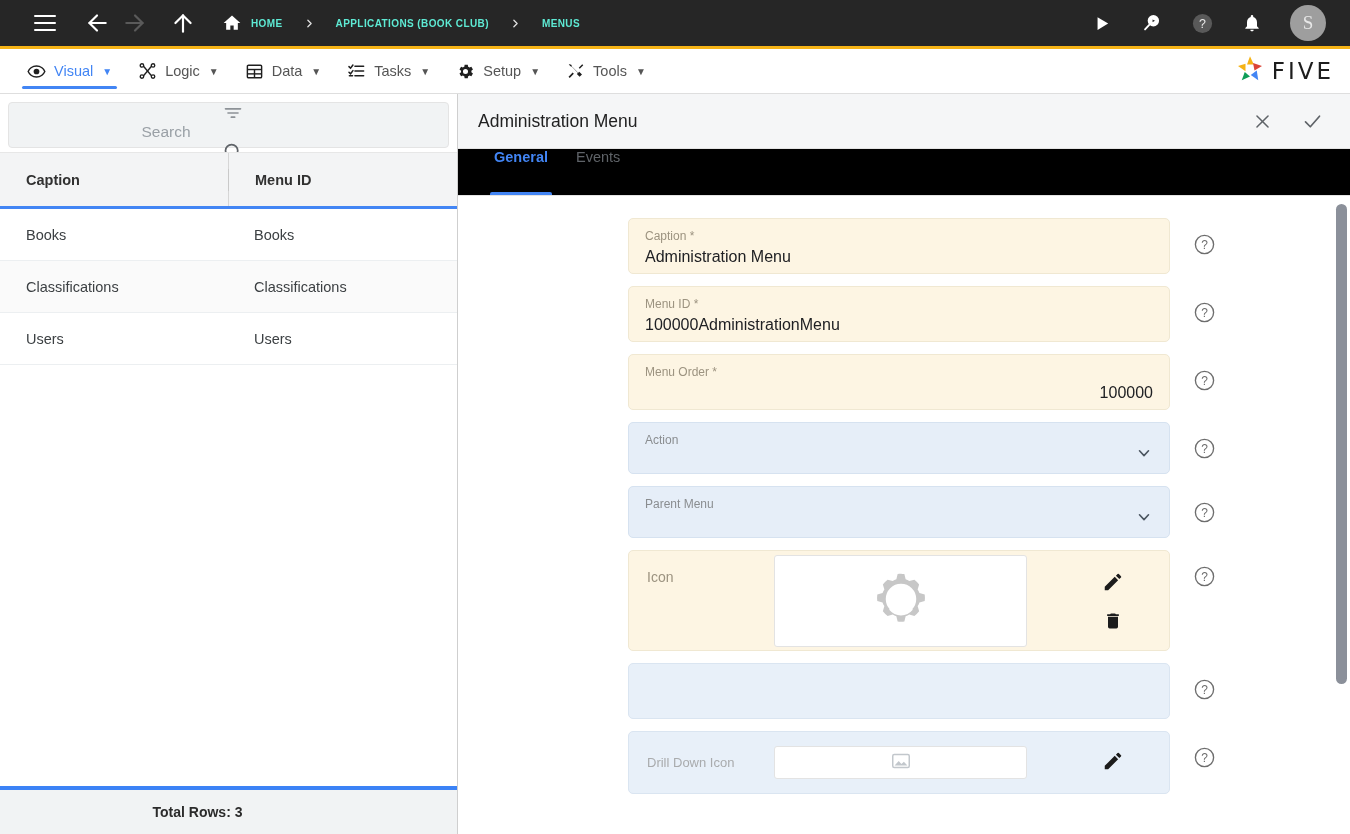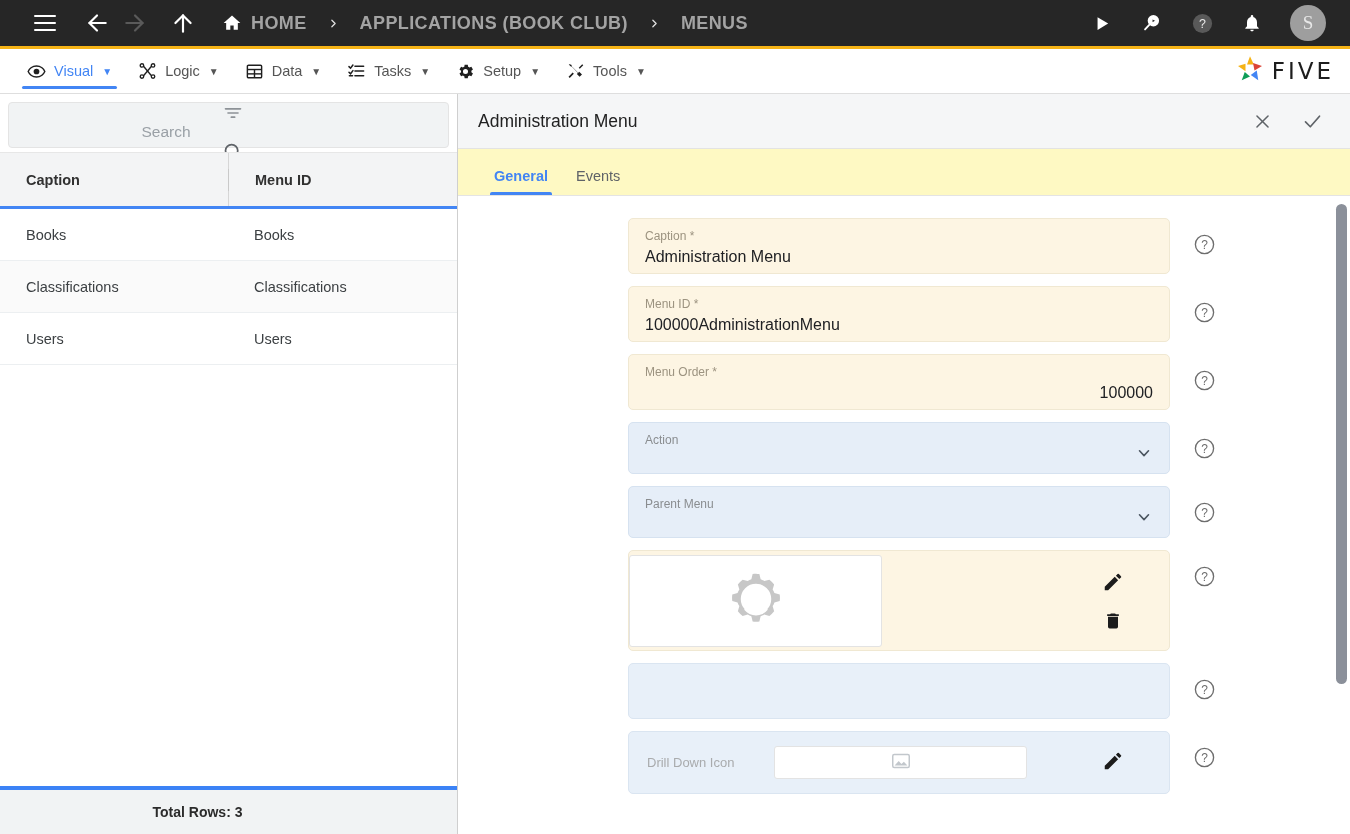--- a/index.html
+++ b/index.html
@@ -27,22 +27,22 @@
                display:flex; flex-direction:column; justify-content:space-between; cursor:pointer;}
   .hamburger span { display:block; height:2.4px; background:#fff; border-radius:1px; }
 
   .nav-arrow { width: 34px; height: 34px; margin-right: 4px; cursor: pointer; }
   .nav-arrow.disabled svg { stroke: #5a5a5a; }
   .nav-arrow svg { stroke: #ffffff; }
 
   .breadcrumb { display: flex; align-items: center; margin-left: 18px; }
   .bc-home-icon { margin-right: 9px; display:flex; align-items:center; }
   .bc-item {
-    color: #a3a3a3;
-    font-size: 18px;
+    color: #5eead4;
+    font-size: 10px;
     font-weight: 700;
     letter-spacing: 0.4px;
     white-space: nowrap;
     cursor: pointer;
   }
   .bc-sep {
     color: #d8d8d8; font-size: 16px; margin: 0 20px; font-weight: 400;
     display:flex; align-items:center;
   }
   .bc-sep svg { stroke:#e0e0e0; }
@@ -196,24 +196,24 @@
     border-bottom: 1px solid #e3e3e3;
     display: flex; align-items: center;
     padding: 0 20px 0 20px;
   }
   .rp-title { font-size: 17.5px; color: #222; font-weight: 400; }
   .rp-actions { margin-left: auto; display: flex; align-items: center; gap: 26px; padding-right: 6px;}
   .rp-act { cursor: pointer; width: 24px; height:24px; display:flex; align-items:center; justify-content:center;}
 
   .tabs {
     height: 47px;
-    display: flex; align-items: flex-end;
+    display: flex; 
     border-bottom: 1px solid #e4e4e4;
     padding-left: 22px;
-    background: #fef9c3;
+    background: #000000;
   }
   .tab {
     padding: 0 14px 11px 14px;
     font-size: 14.5px; color: #5f6368; cursor: pointer;
     position: relative; font-weight: 400;
   }
   .tab.active { color: #4285f4; font-weight: 700; }
   .tab.active::after {
     content: ""; position: absolute; left: 10px; right: 10px; bottom: 0;
     height: 3px; background: #4285f4; border-radius: 2px 2px 0 0;
@@ -619,20 +619,21 @@
           <span class="help-icon">
             <svg width="23" height="23" viewBox="0 0 24 24" fill="none" stroke="#6d6d6d" stroke-width="1.4">
               <circle cx="12" cy="12" r="9.5"></circle>
               <text x="12" y="16.6" font-size="12.5" fill="#6d6d6d" stroke="none" text-anchor="middle" font-family="Liberation Sans, sans-serif">?</text>
             </svg>
           </span>
         </div>
 
         <div class="field-row">
           <div class="field cream iconfield">
+            <div class="if-label">Icon</div>
             <div class="if-box">
               <span>
                 <svg width="62" height="62" viewBox="0 0 24 24" fill="#c7c7c7">
                   <path d="M12 1.8l1.55 1.35a8.9 8.9 0 0 1 1.6.66l2-.43.95 1.65-1.35 1.55c.12.28.22.56.3.86l2 .63v1.9l-2 .63c-.08.3-.18.58-.3.86l1.35 1.55-.95 1.65-2-.43c-.28.2-.57.38-.87.53l-.43 2h-1.9l-.43-2c-.3-.15-.6-.33-.87-.53l-2 .43-.95-1.65 1.35-1.55a7.4 7.4 0 0 1-.3-.86l-2-.63v-1.9l2-.63c.08-.3.18-.58.3-.86L6.9 5.03l.95-1.65 2 .43a8.9 8.9 0 0 1 1.6-.66z" opacity="0"></path>
                   <path d="M12 2.2c-.45 0-.88.05-1.3.14l-.5 2.04c-.5.17-.97.4-1.4.7L6.82 4.5a9.9 9.9 0 0 0-1.84 1.84l.58 1.98c-.3.43-.53.9-.7 1.4l-2.04.5a9.7 9.7 0 0 0 0 2.6l2.04.5c.17.5.4.97.7 1.4l-.58 1.98a9.9 9.9 0 0 0 1.84 1.84l1.98-.58c.43.3.9.53 1.4.7l.5 2.04a9.7 9.7 0 0 0 2.6 0l.5-2.04c.5-.17.97-.4 1.4-.7l1.98.58a9.9 9.9 0 0 0 1.84-1.84l-.58-1.98c.3-.43.53-.9.7-1.4l2.04-.5a9.7 9.7 0 0 0 0-2.6l-2.04-.5c-.17-.5-.4-.97-.7-1.4l.58-1.98a9.9 9.9 0 0 0-1.84-1.84l-1.98.58c-.43-.3-.9-.53-1.4-.7l-.5-2.04A9.7 9.7 0 0 0 12 2.2zm0 3.9a5.9 5.9 0 1 1 0 11.8 5.9 5.9 0 0 1 0-11.8z"></path>
                   <circle cx="12" cy="10.4" r="2.15" fill="#ffffff"></circle>
                   <path d="M12 13.3c-2.1 0-3.85 1.25-4.55 2.9a5.85 5.85 0 0 0 9.1 0c-.7-1.65-2.45-2.9-4.55-2.9z" fill="#ffffff"></path>
                 </svg>
               </span>
             </div>

